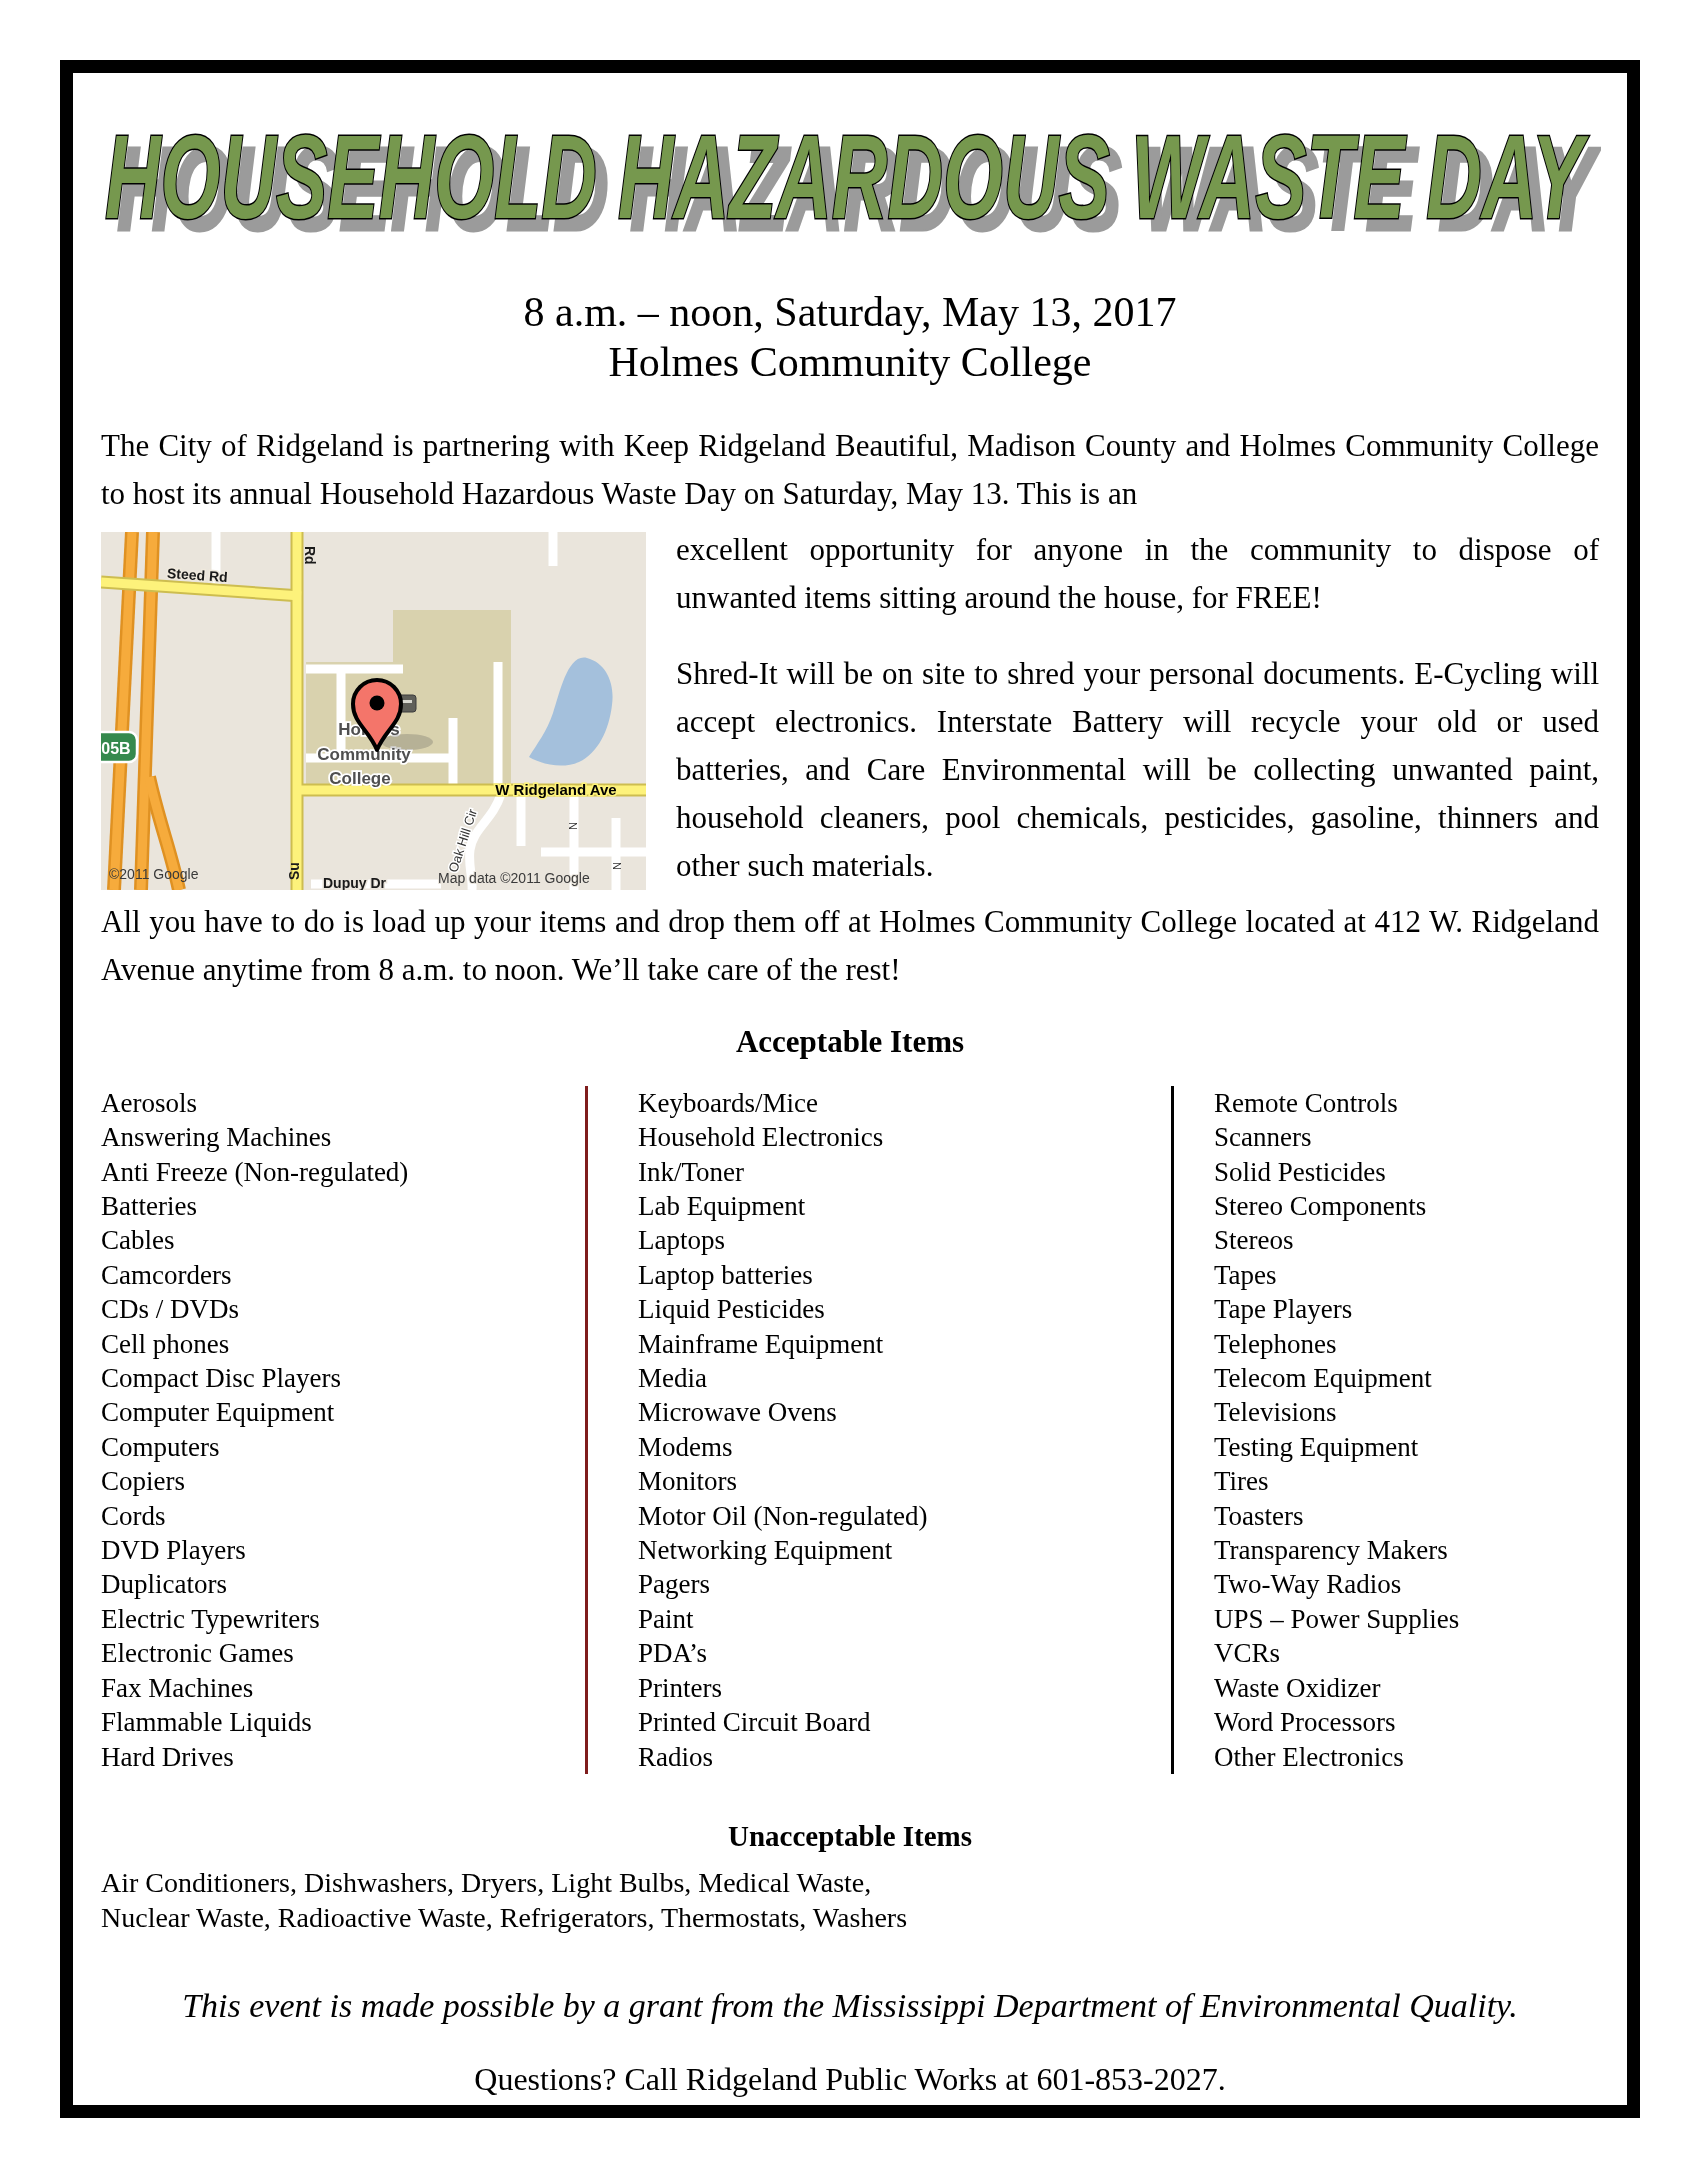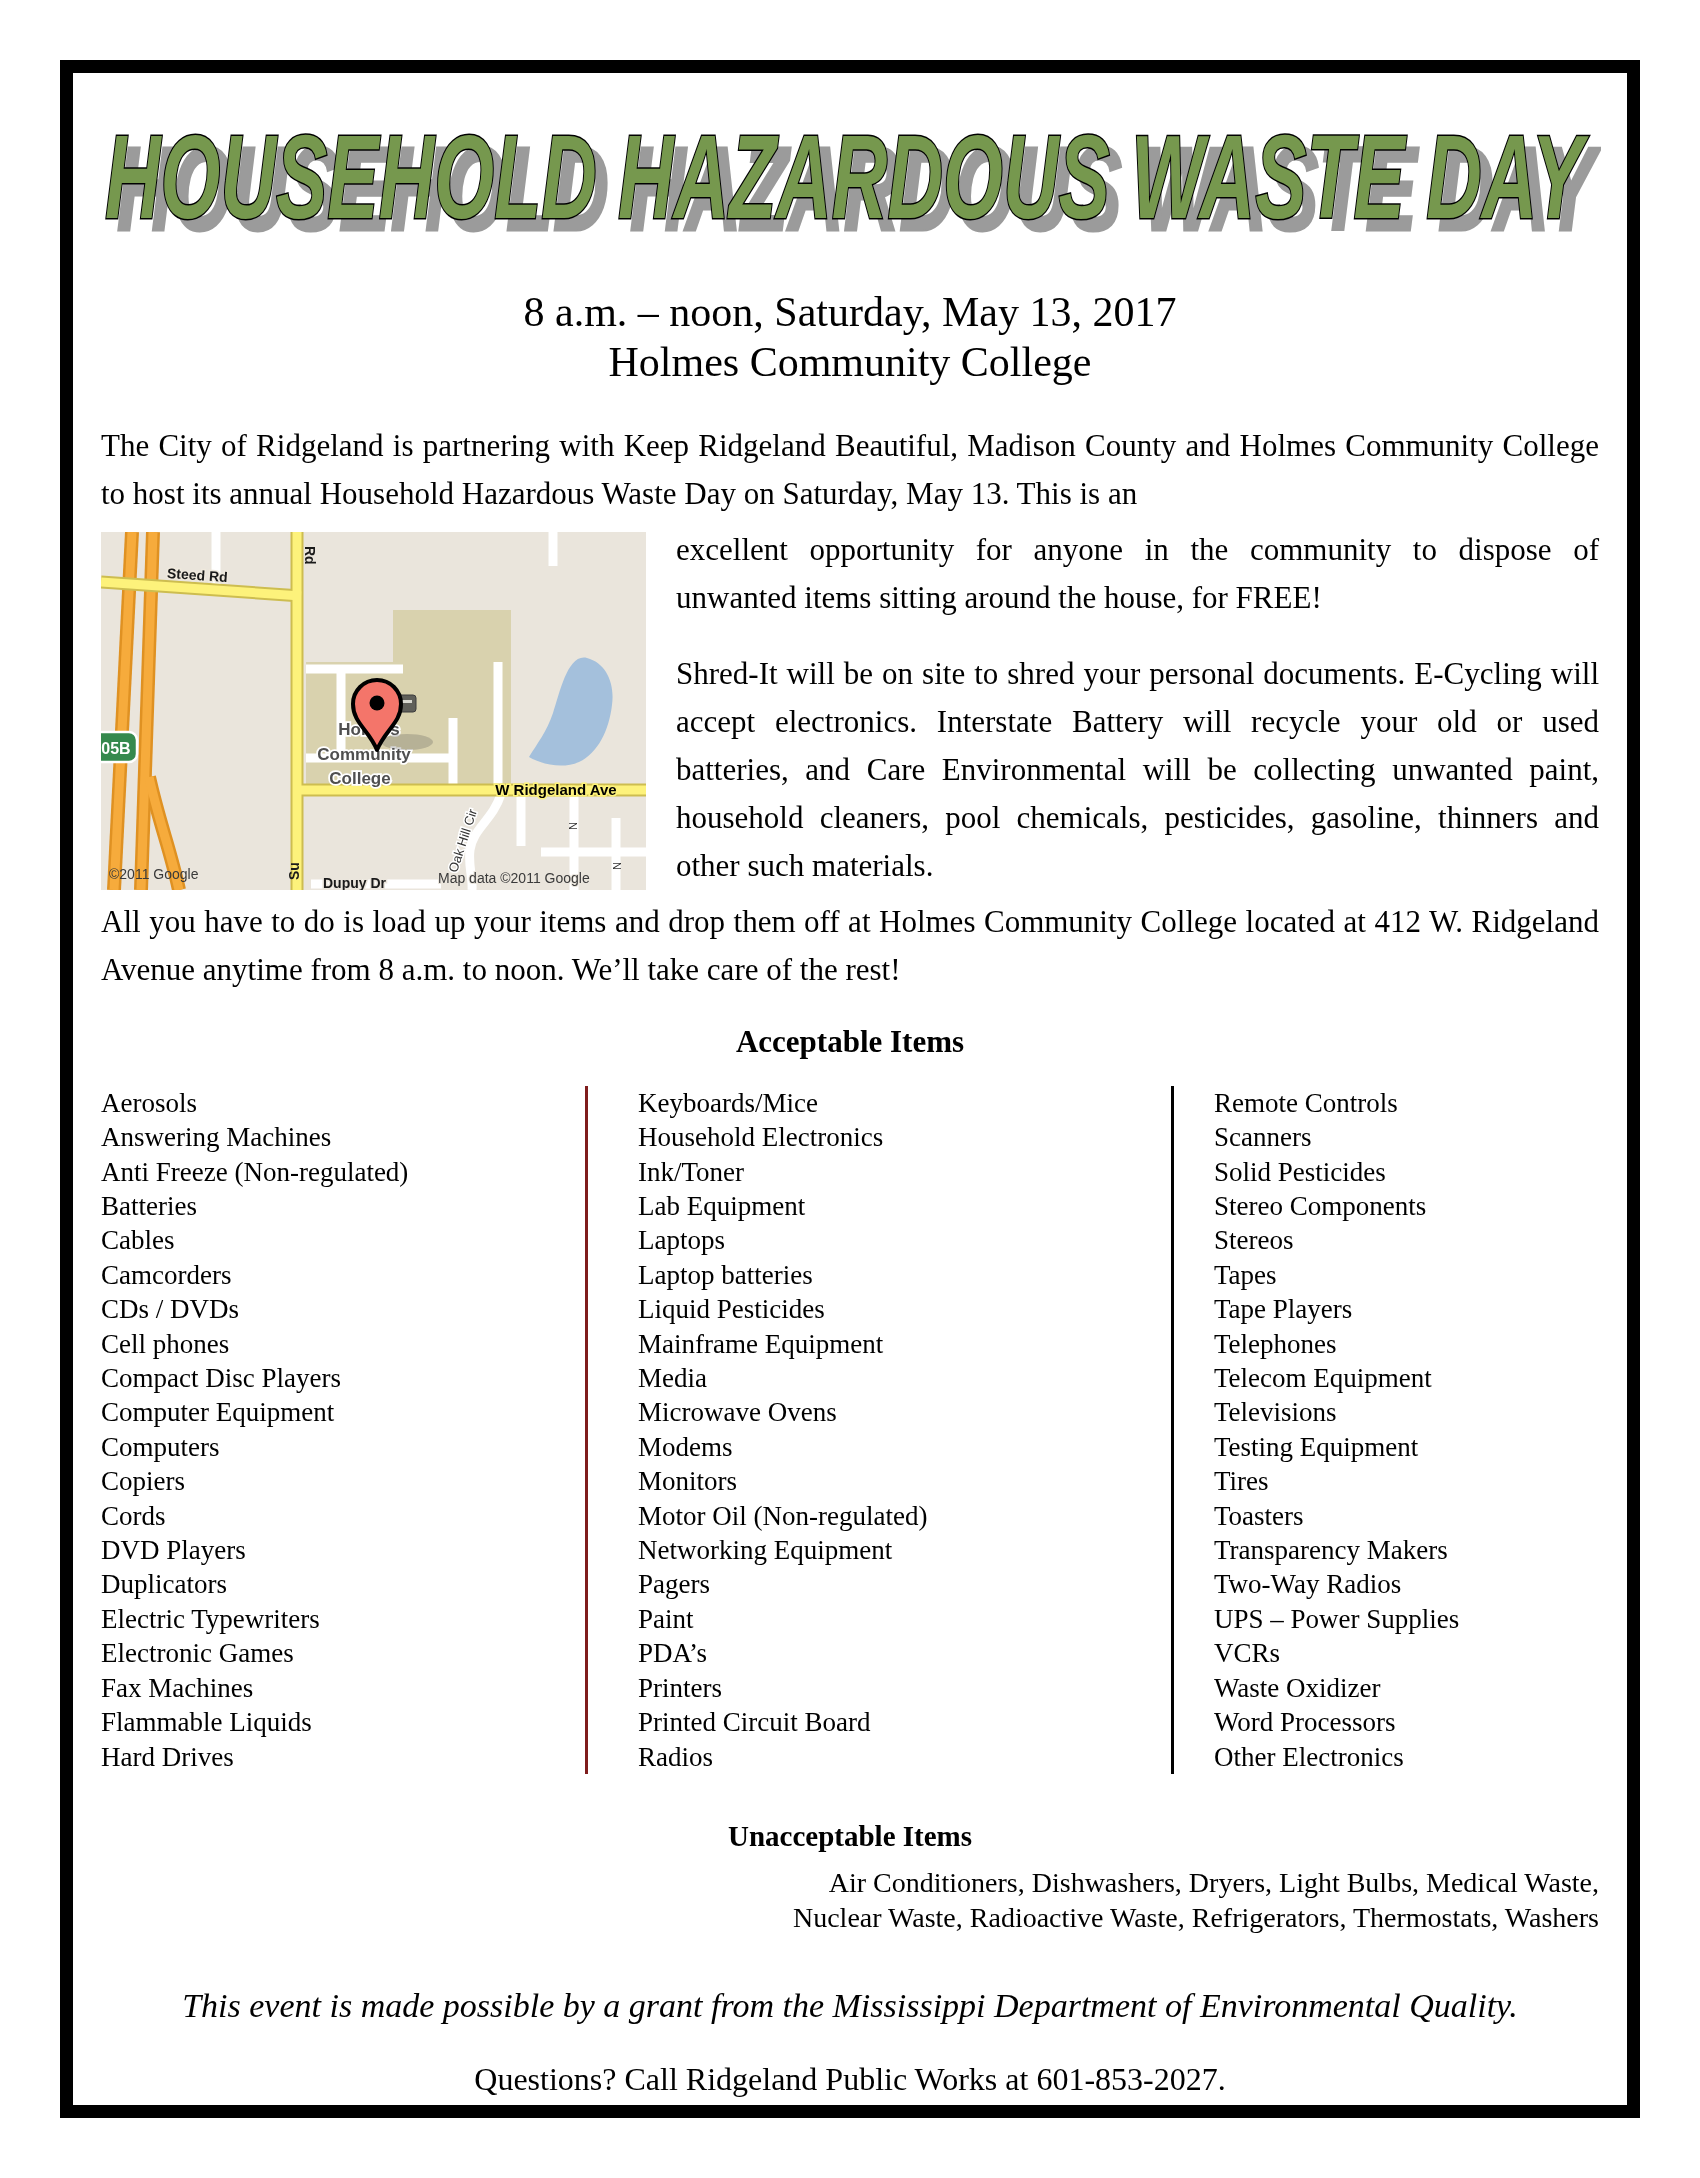--- a/index.html
+++ b/index.html
@@ -34,21 +34,21 @@
     font-size: 31px; font-weight: bold;
     text-align: center; margin: 30px 0 26px 0;
   }
   .cols { display: flex; }
   .col { }
   .col-1 { width: 484px; }
   .col-2 { width: 586px; border-left: 3px solid #7f1d1d; padding-left: 50px; }
   .col-3 { flex: 1;      border-left: 3px solid #000; padding-left: 40px; }
   .item { font-size: 27px; line-height: 34.4px; white-space: nowrap; }
   h2.unacc-heading { font-size: 29px; font-weight: bold; text-align: center; margin: 46px 0 12px 0; }
-  .uline { text-align: right; font-size: 28px; line-height: 35px; }
+  .uline { text-align: left; font-size: 28px; line-height: 35px; }
   .grant { text-align: center; font-style: italic; font-size: 34px; margin-top: 52px; }
   .questions { text-align: center; font-size: 32px; margin-top: 36px; }
   .map-svg text { font-family: "Liberation Sans", sans-serif; }
 </style>
 </head>
 <body>
 
 <div class="page">
   <div class="frame">
 

